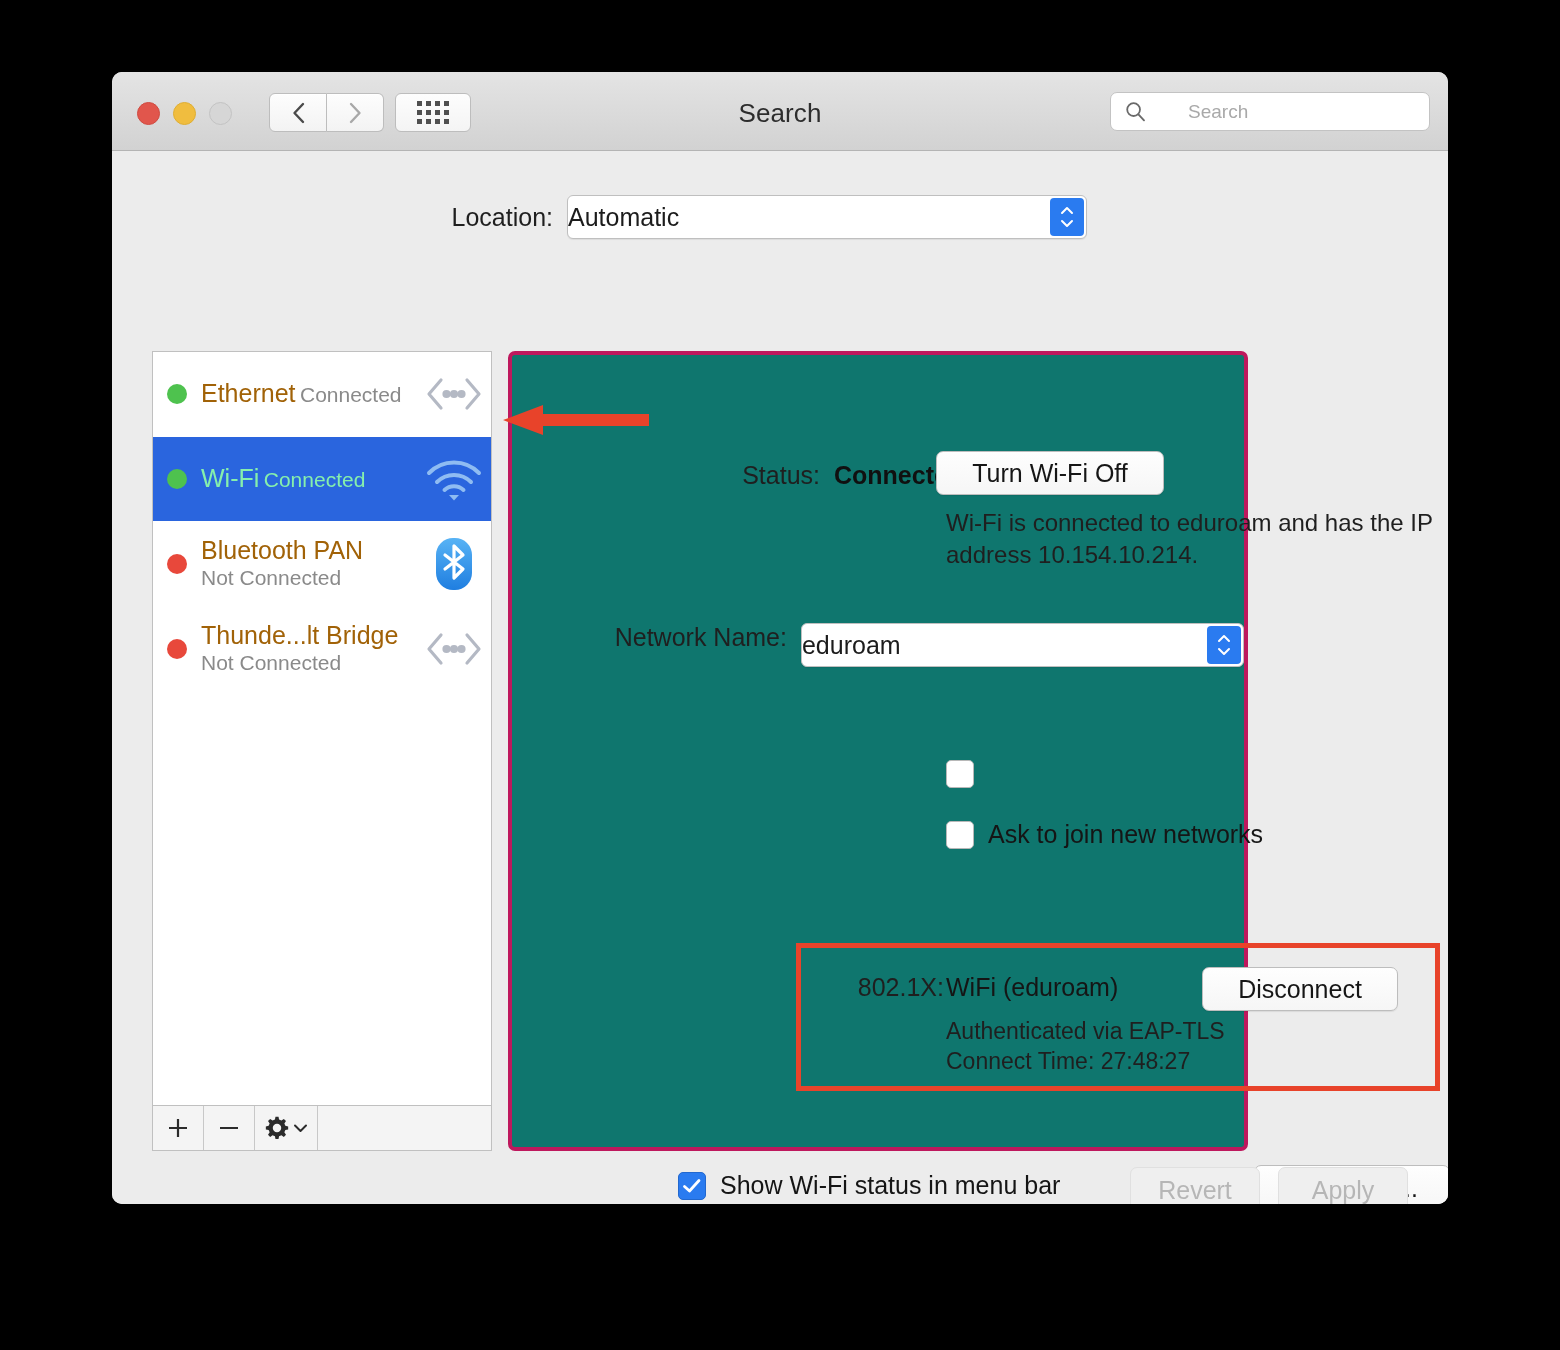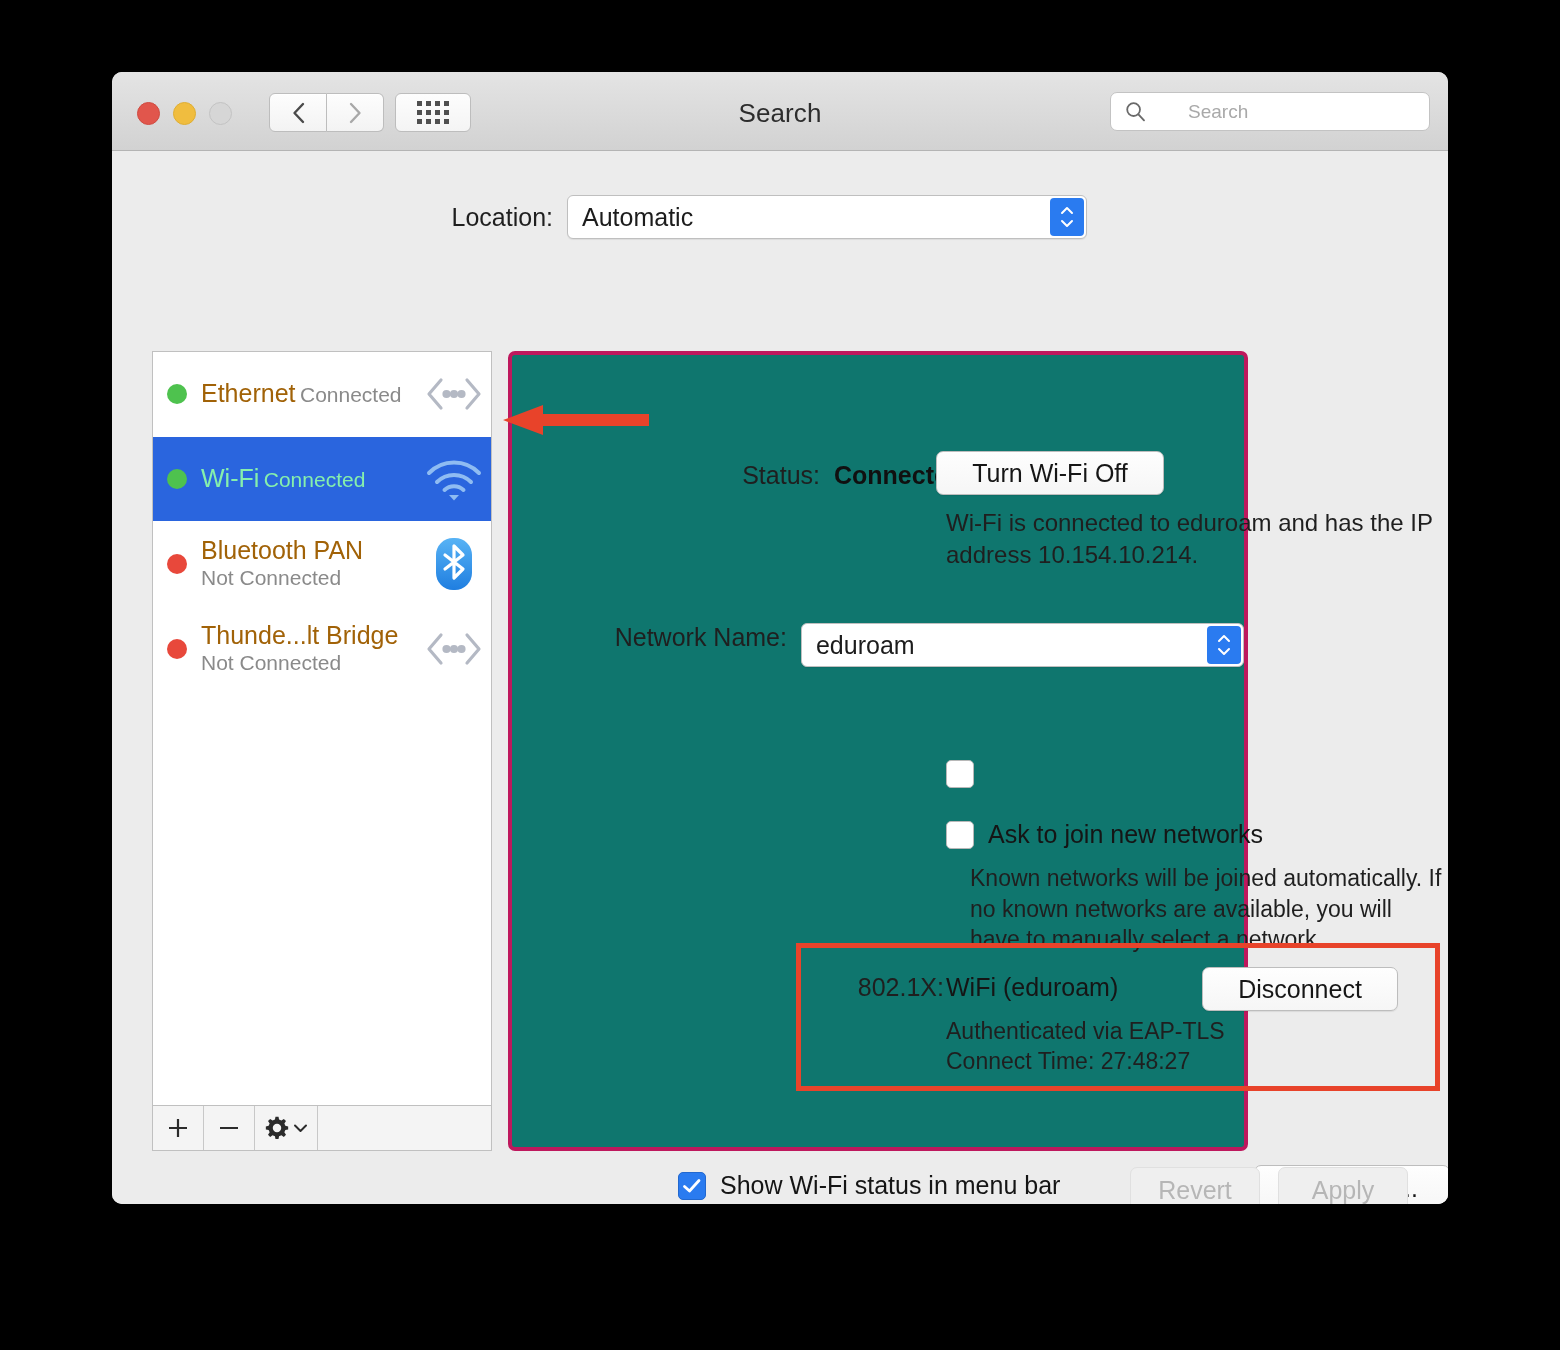--- a/index.html
+++ b/index.html
@@ -181,21 +181,20 @@
     border: 1px solid #bfbfbf;
     border-radius: 6px;
     display: flex;
     align-items: center;
     box-shadow: 0 1px 1px rgba(0,0,0,0.07);
     box-sizing: border-box;
   }
   .popup .val {
     font-size: 25px;
     color: #1c1c1c;
-    padding-left: 14px;
   }
   .popup .stepper {
     position: absolute;
     right: 2px;
     top: 2px;
     bottom: 2px;
     width: 34px;
     background: #2a7bf0;
     border-radius: 4px;
     display: flex;
@@ -683,21 +682,20 @@
 
         <div class="cb-row" id="cb-hotspots">
           <span class="cbox off"></span>
         </div>
 
         <div class="cb-row" id="cb-new-nets">
           <span class="cbox off"></span>
           <span class="cb-label">Ask to join new networks</span>
         </div>
 
-        <div class="helptext">Known networks will be joined automatically. If no known networks are available, you will have to manually select a network.</div>
 
         <div class="highlight-box"></div>
 
         <div class="dot1x-label">802.1X:</div>
         <div class="dot1x-value">WiFi (eduroam)</div>
         <button class="btn" id="disconnect-button">Disconnect</button>
         <div class="dot1x-sub">
           <div>Authenticated via EAP-TLS</div>
           <div>Connect Time: 27:48:27</div>
         </div>

